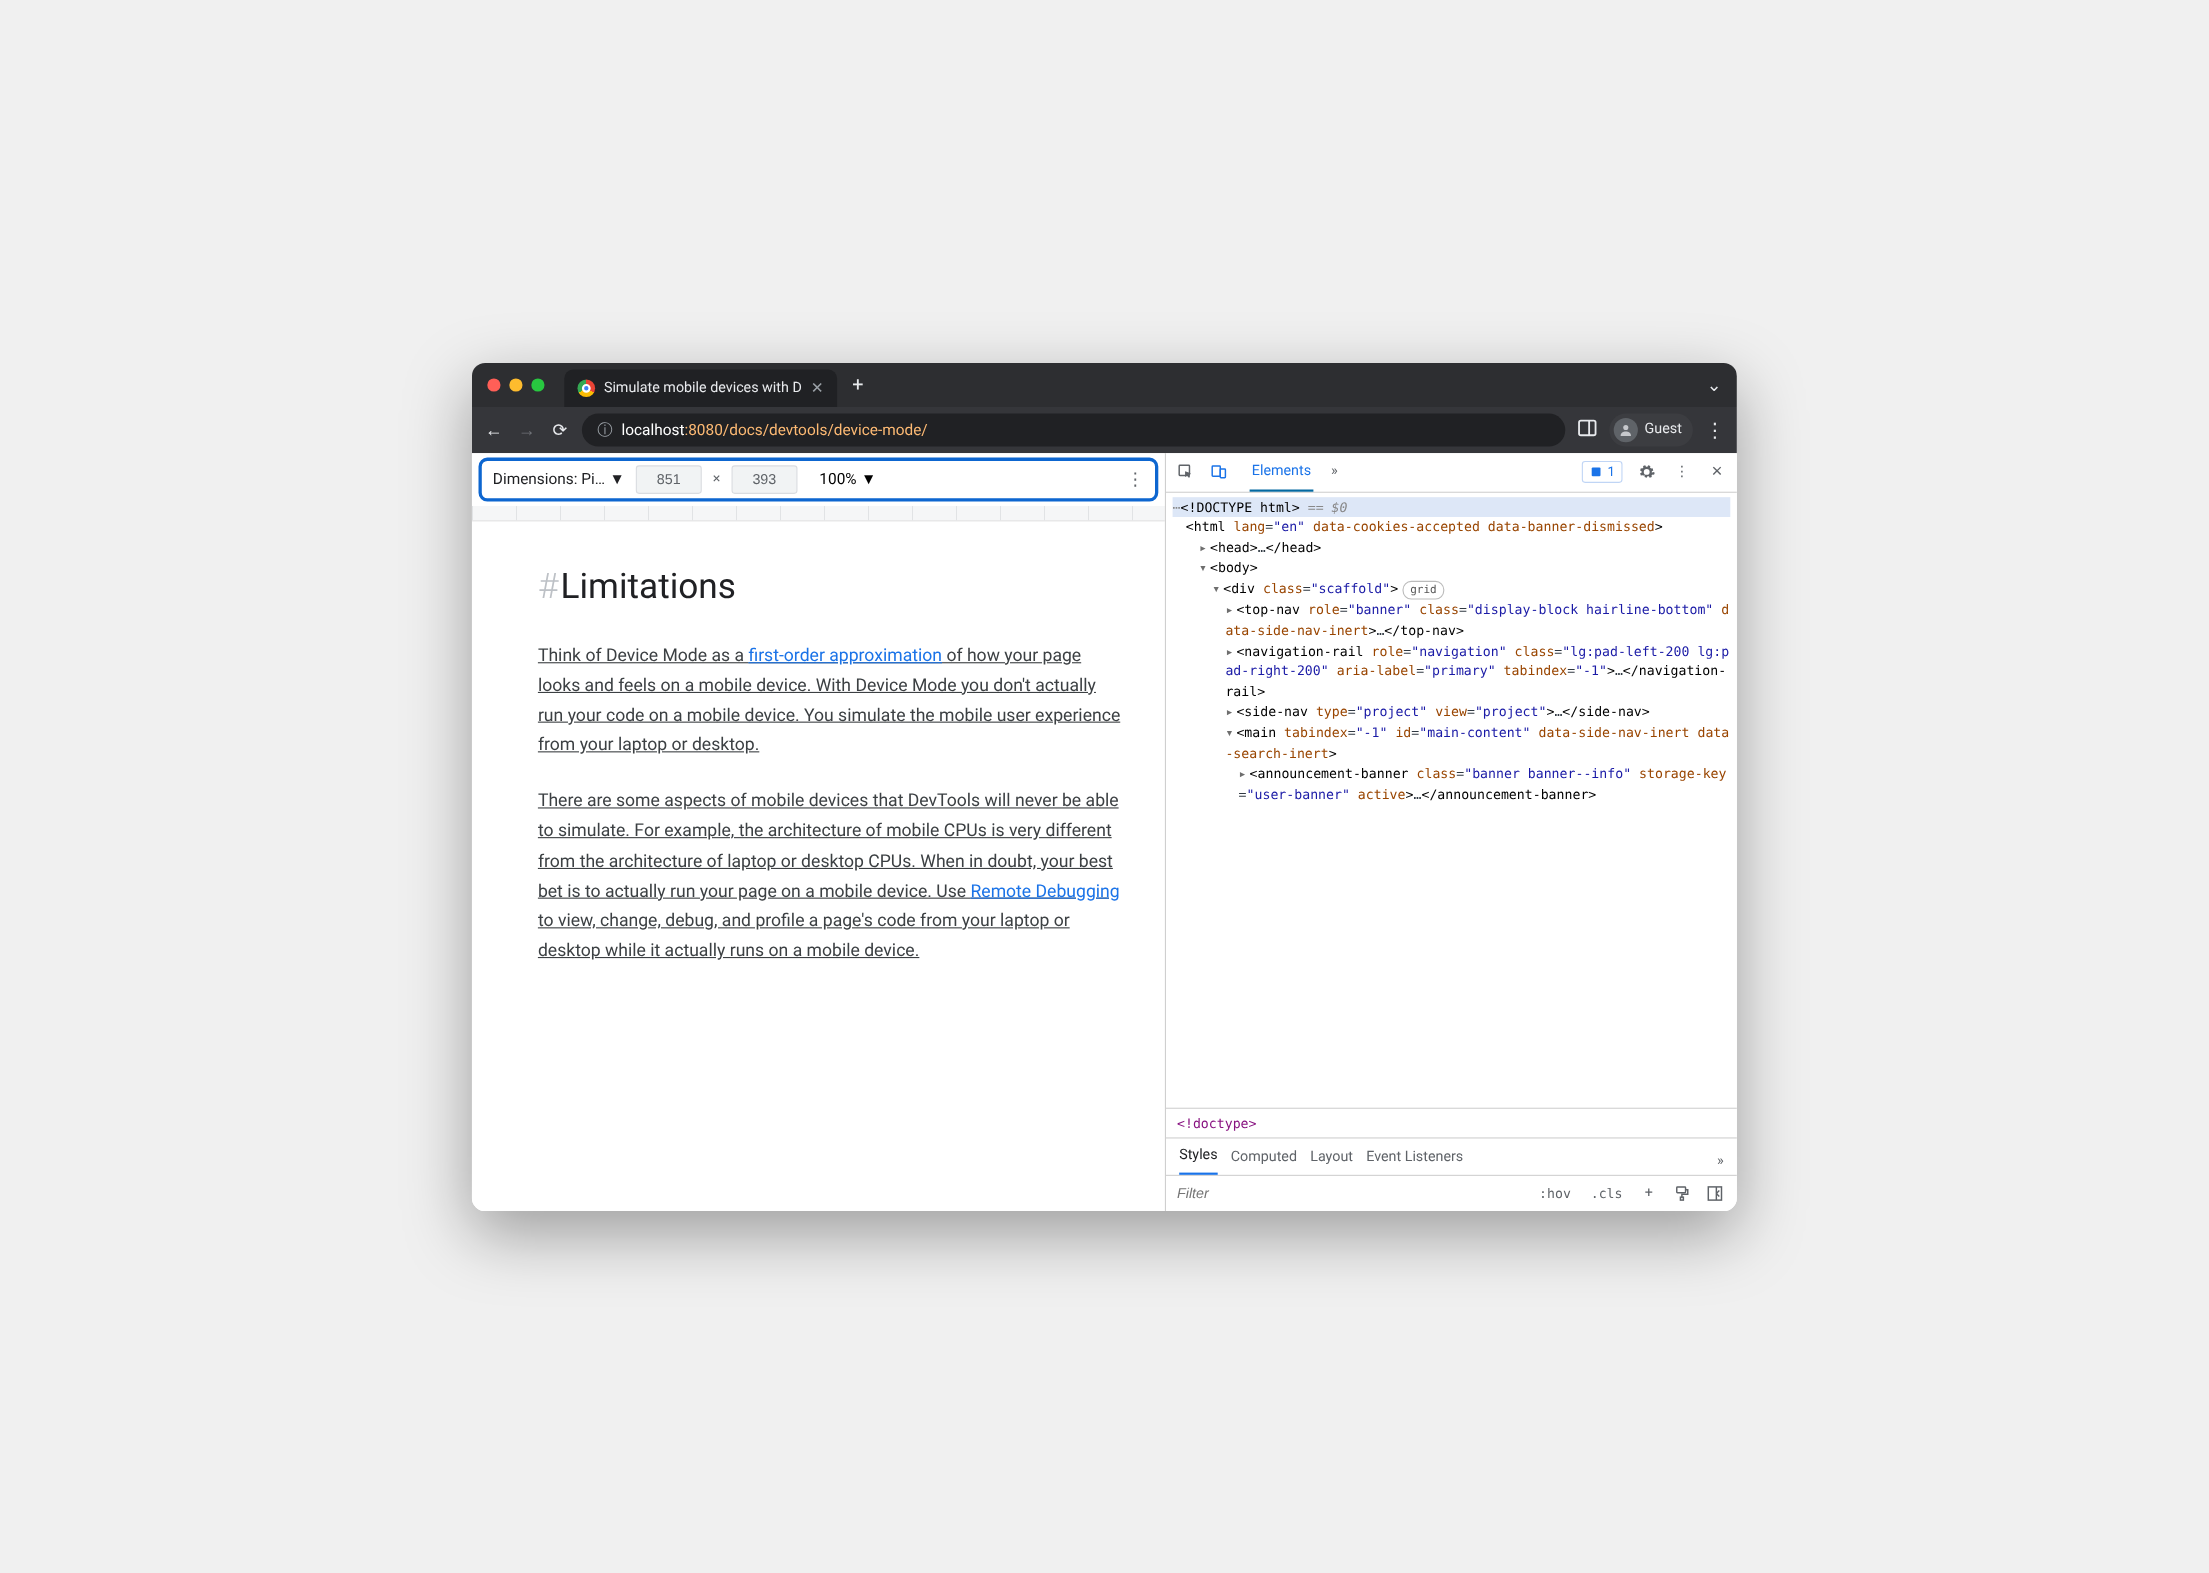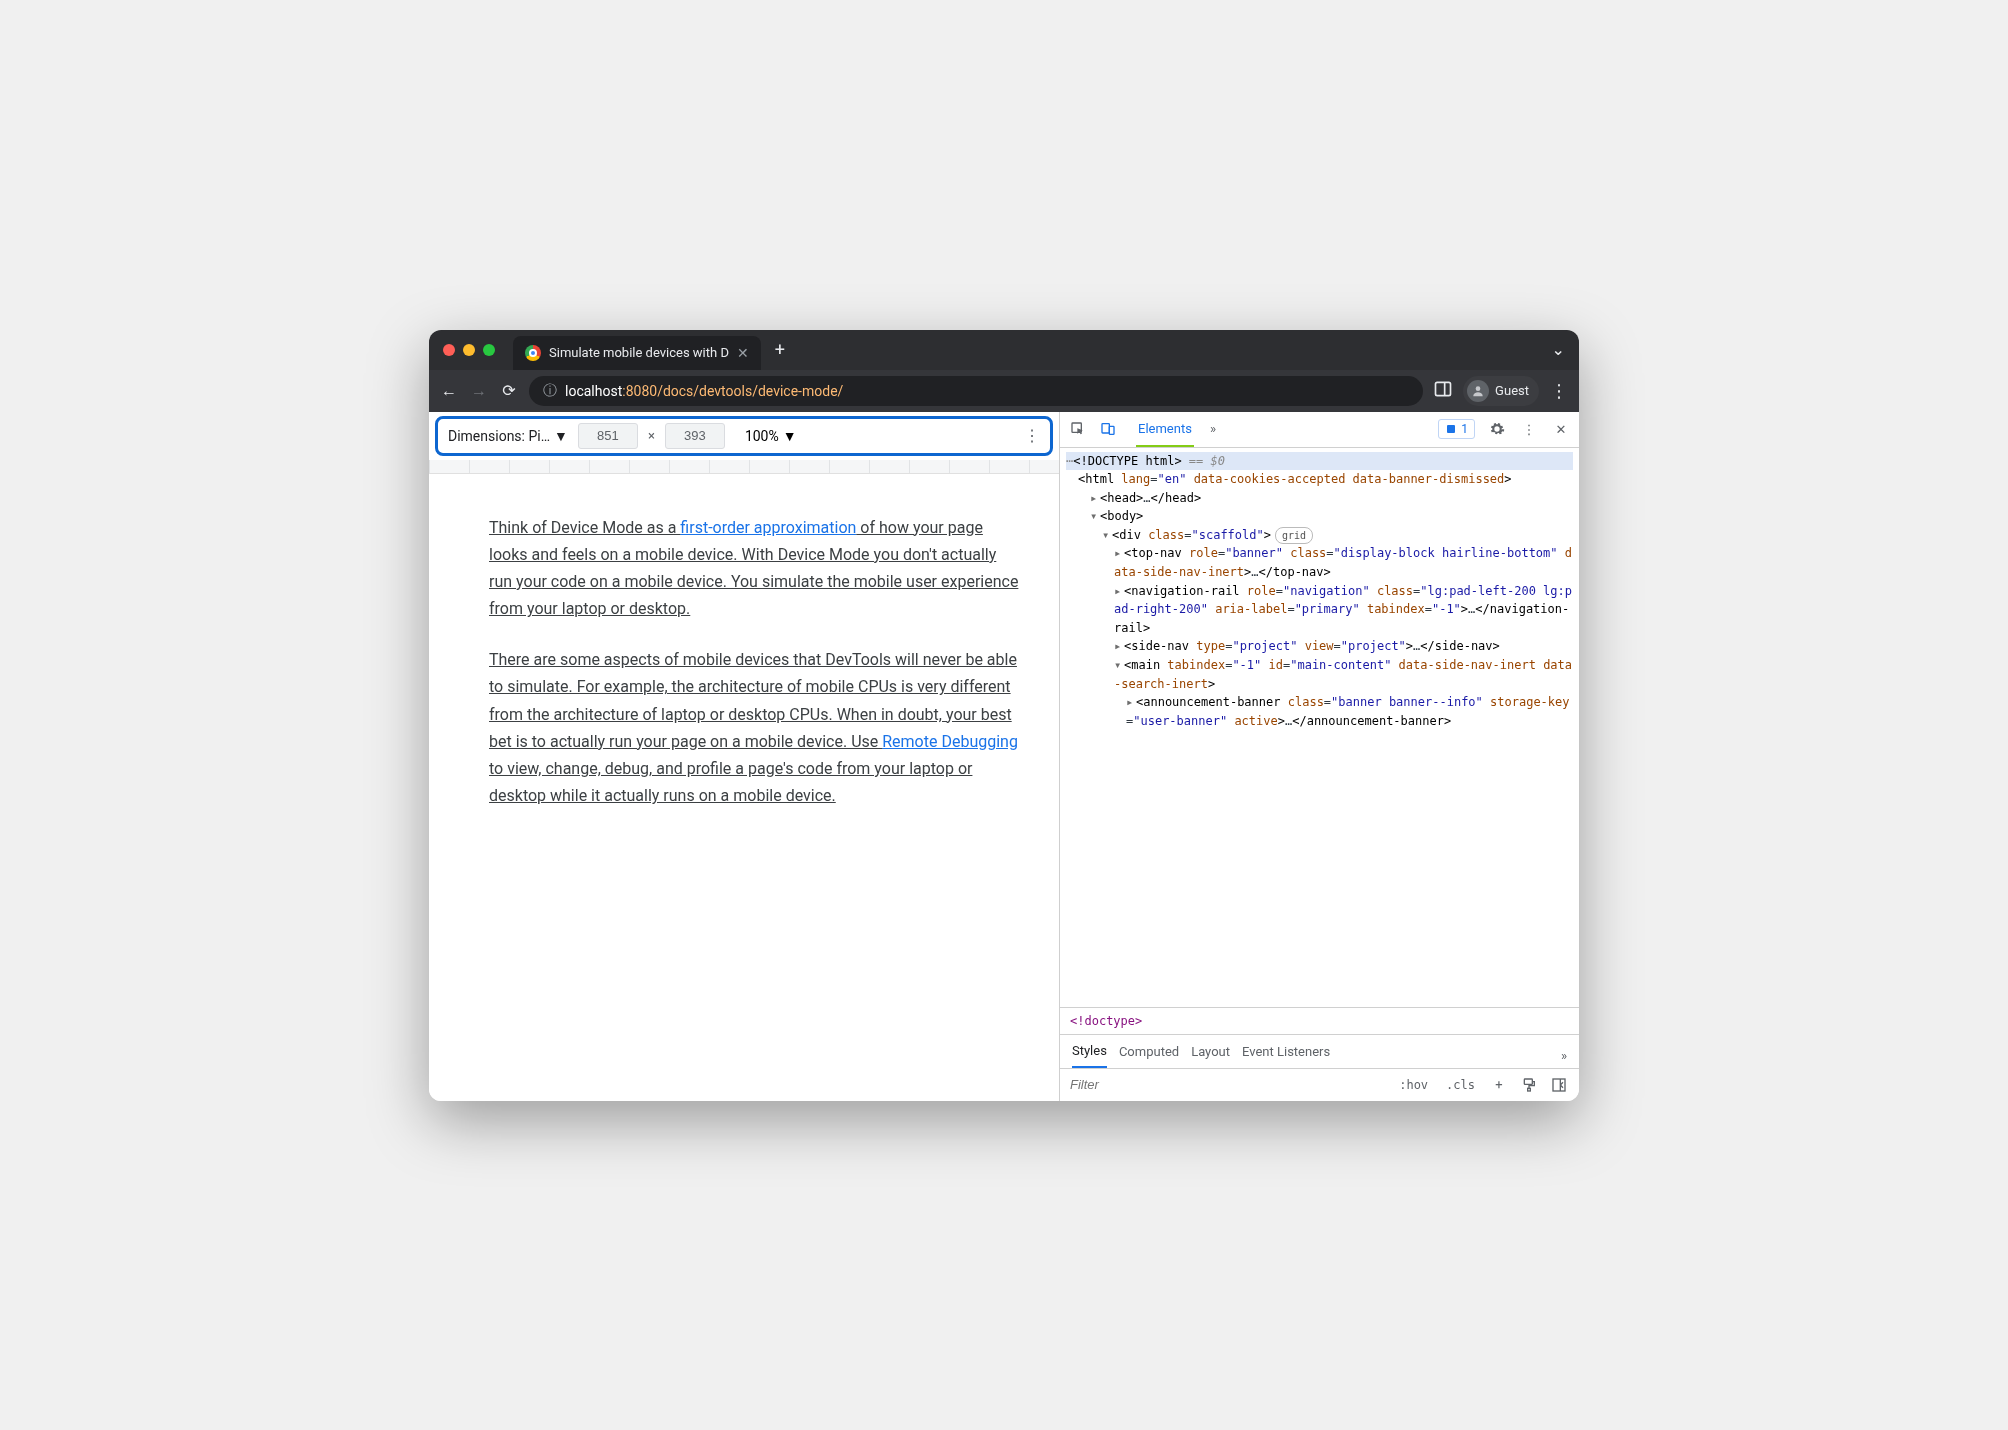--- a/index.html
+++ b/index.html
@@ -174,21 +174,21 @@
   align-items: center;
   padding: 0 8px;
   gap: 10px;
   font-size: 13px;
 }
 .dt-tool-icon { color: #5f6368; cursor:pointer; display:flex; align-items:center; justify-content:center; width:20px; height:20px; }
 .dt-tool-icon svg { width:16px; height:16px; }
 .dt-tool-icon.active { color: #1a73e8; }
 .dt-tabs { display: flex; gap: 14px; margin-left: 8px; }
 .dt-tab { color: #5f6368; padding: 9px 2px; cursor:pointer; }
-.dt-tab.active { color: #1a73e8; border-bottom: 2px solid #84cc16; }
+.dt-tab.active { color: #1a73e8; border-bottom: 2px solid #0369a1; }
 .dt-toolbar-right { margin-left: auto; display: flex; align-items: center; gap: 12px; }
 .issues-chip { display:flex; align-items:center; gap:4px; color:#1a73e8; border:1px solid #c0d5f5; border-radius:3px; padding:2px 6px; font-size:12px; }
 
 .dom-tree {
   flex: 1;
   overflow: auto;
   font-family: Menlo, Consolas, monospace;
   font-size: 12px;
   line-height: 1.55;
   padding: 4px 6px;
@@ -312,20 +312,21 @@
         <span class="dim-times">×</span>
         <input class="dim-input" value="393" style="">
         <div class="zoom-dd">
           <span>100%</span>
           <span>▼</span>
         </div>
         <span class="dt-menu">⋮</span>
       </div>
       <div class="ruler"></div>
       <div class="page-content">
+        <h1><span class="hash">#</span><span>Limitations</span></h1>
         <p>
           <span>Think of Device Mode as a </span><a href="#">first-order approximation</a><span> of how your page looks and feels on a mobile device. With Device Mode you don't actually run your code on a mobile device. You simulate the mobile user experience from your laptop or desktop.</span>
         </p>
         <p>
           <span>There are some aspects of mobile devices that DevTools will never be able to simulate. For example, the architecture of mobile CPUs is very different from the architecture of laptop or desktop CPUs. When in doubt, your best bet is to actually run your page on a mobile device. Use </span><a href="#">Remote Debugging</a><span> to view, change, debug, and profile a page's code from your laptop or desktop while it actually runs on a mobile device.</span>
         </p>
       </div>
     </div>
 
     <div class="devtools">

